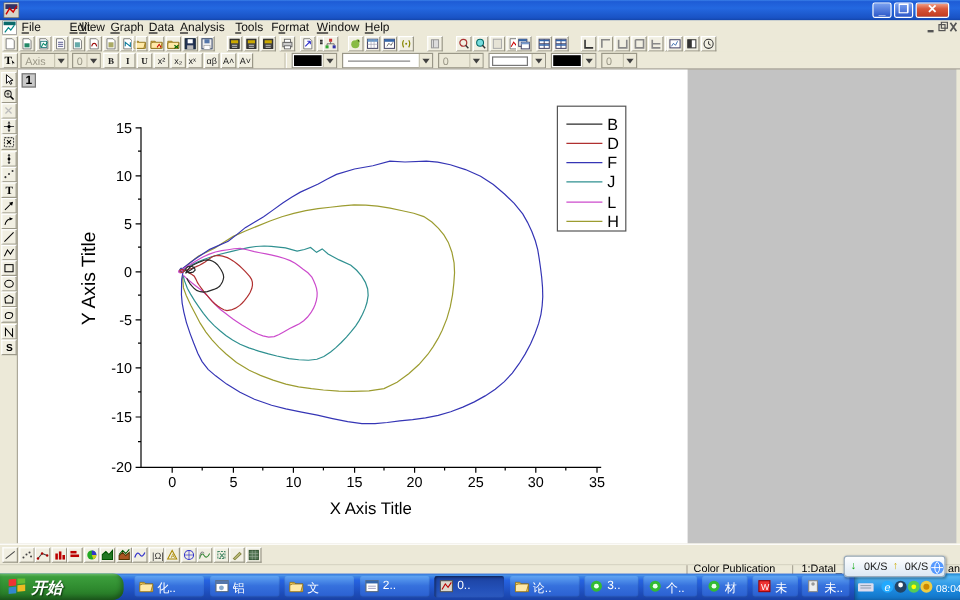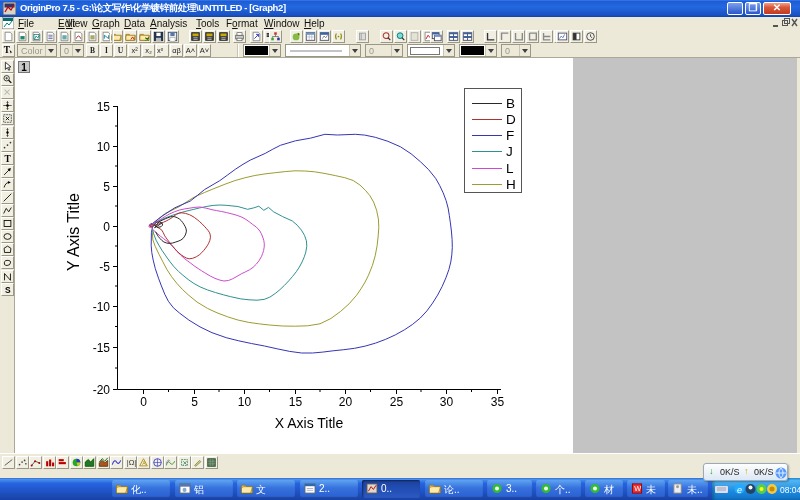--- a/index.html
+++ b/index.html
@@ -36,21 +36,20 @@
 .tlab{position:absolute;left:19px;top:3px;white-space:nowrap;overflow:hidden}
 svg{display:block}
 </style></head><body>
 <div id="scr">
     <div id="title" class="abs">
       <svg class="abs" style="left:3px;top:2px" width="13" height="13">
         <rect x="0" y="0" width="13" height="13" fill="#d8d4c8" stroke="#555"></rect>
         <rect x="1.5" y="1.5" width="10" height="4" fill="#336"></rect>
         <path d="M2 10 L5 5 L8 8 L11 3" stroke="#c00" stroke-width="1.2" fill="none"></path>
       </svg>
-      <div class="txt">OriginPro 7.5 - G:\论文写作\化学镀锌前处理\UNTITLED - [Graph2]</div>
       <div class="tbtn" style="left:727px;width:16px;background:linear-gradient(#7ba1ef,#2a56c8)">
         <span style="top:1px">_</span>
       </div>
       <div class="tbtn" style="left:745px;width:16px;background:linear-gradient(#7ba1ef,#2a56c8)">
         <span>❐</span>
       </div>
       <div class="tbtn" style="left:763px;width:28px;background:linear-gradient(#f1a188,#d8573a 40%,#c23a1e)">
         <span>✕</span>
       </div>
     </div>
@@ -335,21 +334,21 @@
     </div>
     <div class="sep" style="left:112px;top:30px;height:13px"></div>
     <div class="tb abs" style="left:0;top:43px;width:800px;height:14px"></div>
     <div class="btn o" style="left:2px;top:44px">
       <svg width="11" height="11" viewBox="0 0 13 13">
         <text x="1" y="10" font-size="11" font-weight="bold" font-family="Liberation Serif">T</text>
         <path d="M8 6 l3 3 -2 0 0 2 z" fill="#000"></path>
       </svg>
     </div>
     <div class="combo" style="left:17px;top:44px;width:40px;background:#ece9d8">
-      <span style="position:absolute;left:3px;top:1px;font-size:9px;color:#9a9787">Color</span>
+      <span style="position:absolute;left:3px;top:1px;font-size:9px;color:#9a9787">Axis</span>
       <div class="arr"></div>
     </div>
     <div class="combo" style="left:60px;top:44px;width:24px;background:#ece9d8">
       <span style="position:absolute;left:3px;top:1px;font-size:9px;color:#9a9787">0</span>
       <div class="arr"></div>
     </div>
     <div class="btn o" style="left:86px;top:44px;font-family:Liberation Serif;font-weight:bold;font-size:7.5px;text-align:center;line-height:11px;color:#222">B</div>
     <div class="btn o" style="left:100px;top:44px;font-family:Liberation Serif;font-weight:bold;font-size:7.5px;text-align:center;line-height:11px;color:#222">I</div>
     <div class="btn o" style="left:114px;top:44px;font-family:Liberation Serif;font-weight:bold;font-size:7.5px;text-align:center;line-height:11px;color:#222">U</div>
     <div class="btn o" style="left:128px;top:44px;font-size:7.5px;text-align:center;line-height:11px;color:#222">x²</div>
@@ -654,21 +653,37 @@
       <svg width="11" height="11" viewBox="0 0 13 13">
         <path d="M3 10 L9 4 l1.5 1.5 L4.5 11 z" fill="#cc8" stroke="#884"></path>
       </svg>
     </div>
     <div class="btn o" style="left:204.5px;top:456px">
       <svg width="11" height="11" viewBox="0 0 13 13">
         <rect x="2" y="2" width="9" height="9" fill="#575" stroke="#353"></rect>
         <path d="M2 5 h9 M2 8 h9 M5 2 v9 M8 2 v9" stroke="#9a9" stroke-width="0.6"></path>
       </svg>
     </div>
+    <div id="status" class="abs">
+      <span class="abs" style="left:578px;top:-2px">Color Publication</span>
+      <span class="abs" style="left:668px;top:-2px">1:Datal_</span>
+      <span class="abs" style="left:790px;top:-2px">an</span>
+      <div class="abs" style="left:572px;top:0;width:1px;height:8px;background:#aca899"></div>
+      <div class="abs" style="left:660px;top:0;width:1px;height:8px;background:#aca899"></div>
+    </div>
     <div id="task" class="abs">
+      <div class="abs" style="left:0;top:0;width:103px;height:22px;border-radius:0 9px 9px 0;background:linear-gradient(#6cc26c 0%,#3c9e3c 12%,#2f8b2f 55%,#237023 100%);box-shadow:inset -2px -2px 4px rgba(0,0,0,.3)">
+        <svg class="abs" style="left:7px;top:4px" width="15" height="14" viewBox="0 0 15 14">
+          <rect x="0" y="1" width="6.5" height="5.5" fill="#e33" transform="skewY(-6)"></rect>
+          <rect x="7.5" y="0" width="6.5" height="5.5" fill="#6b3" transform="skewY(-6)"></rect>
+          <rect x="0" y="7.5" width="6.5" height="5.5" fill="#38c" transform="skewY(-6)"></rect>
+          <rect x="7.5" y="6.5" width="6.5" height="5.5" fill="#eb2" transform="skewY(-6)"></rect>
+        </svg>
+        <span class="abs" style="left:26px;top:3px;color:#fff;font-weight:bold;font-style:italic;font-size:13px;text-shadow:1px 1px 1px rgba(0,0,0,.5)">开始</span>
+      </div>
       <div class="tkb" style="left:112px;width:58px">
         <svg class="ticon" viewBox="0 0 13 12">
           <path d="M0.5 2.5 h4 l1.5 1.5 H12.5 V11 H0.5 z" fill="#f7cf5c" stroke="#8a6a10" stroke-width="0.7"></path>
           <path d="M0.5 5 L3 4 h9.5 L10.5 11 H0.5z" fill="#ffe9a8" stroke="#8a6a10" stroke-width="0.7"></path>
         </svg>
         <span class="tlab">化..</span>
       </div>
       <div class="tkb" style="left:175px;width:58px">
         <svg class="ticon" viewBox="0 0 13 12">
           <rect x="1" y="1" width="11" height="10" fill="#fff" stroke="#567"></rect>

